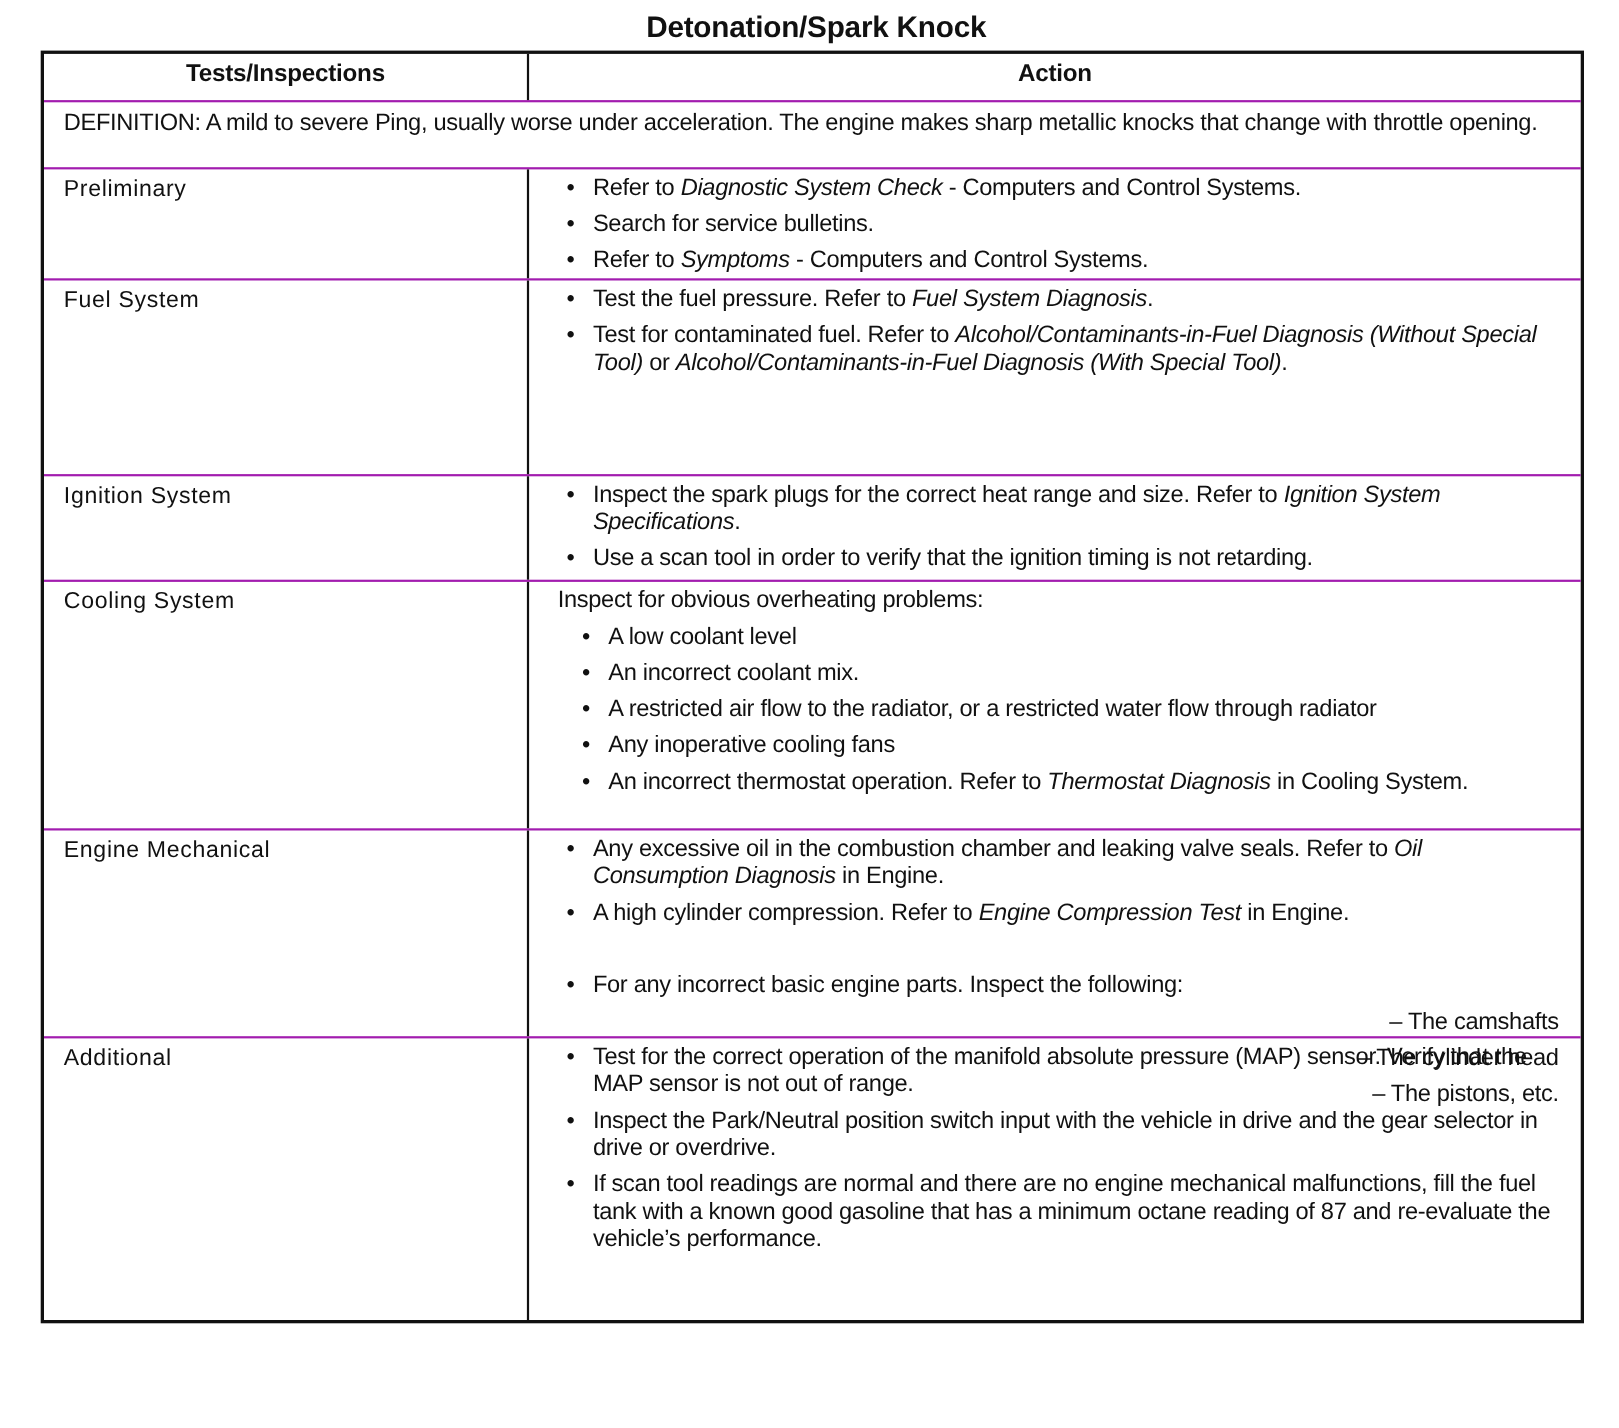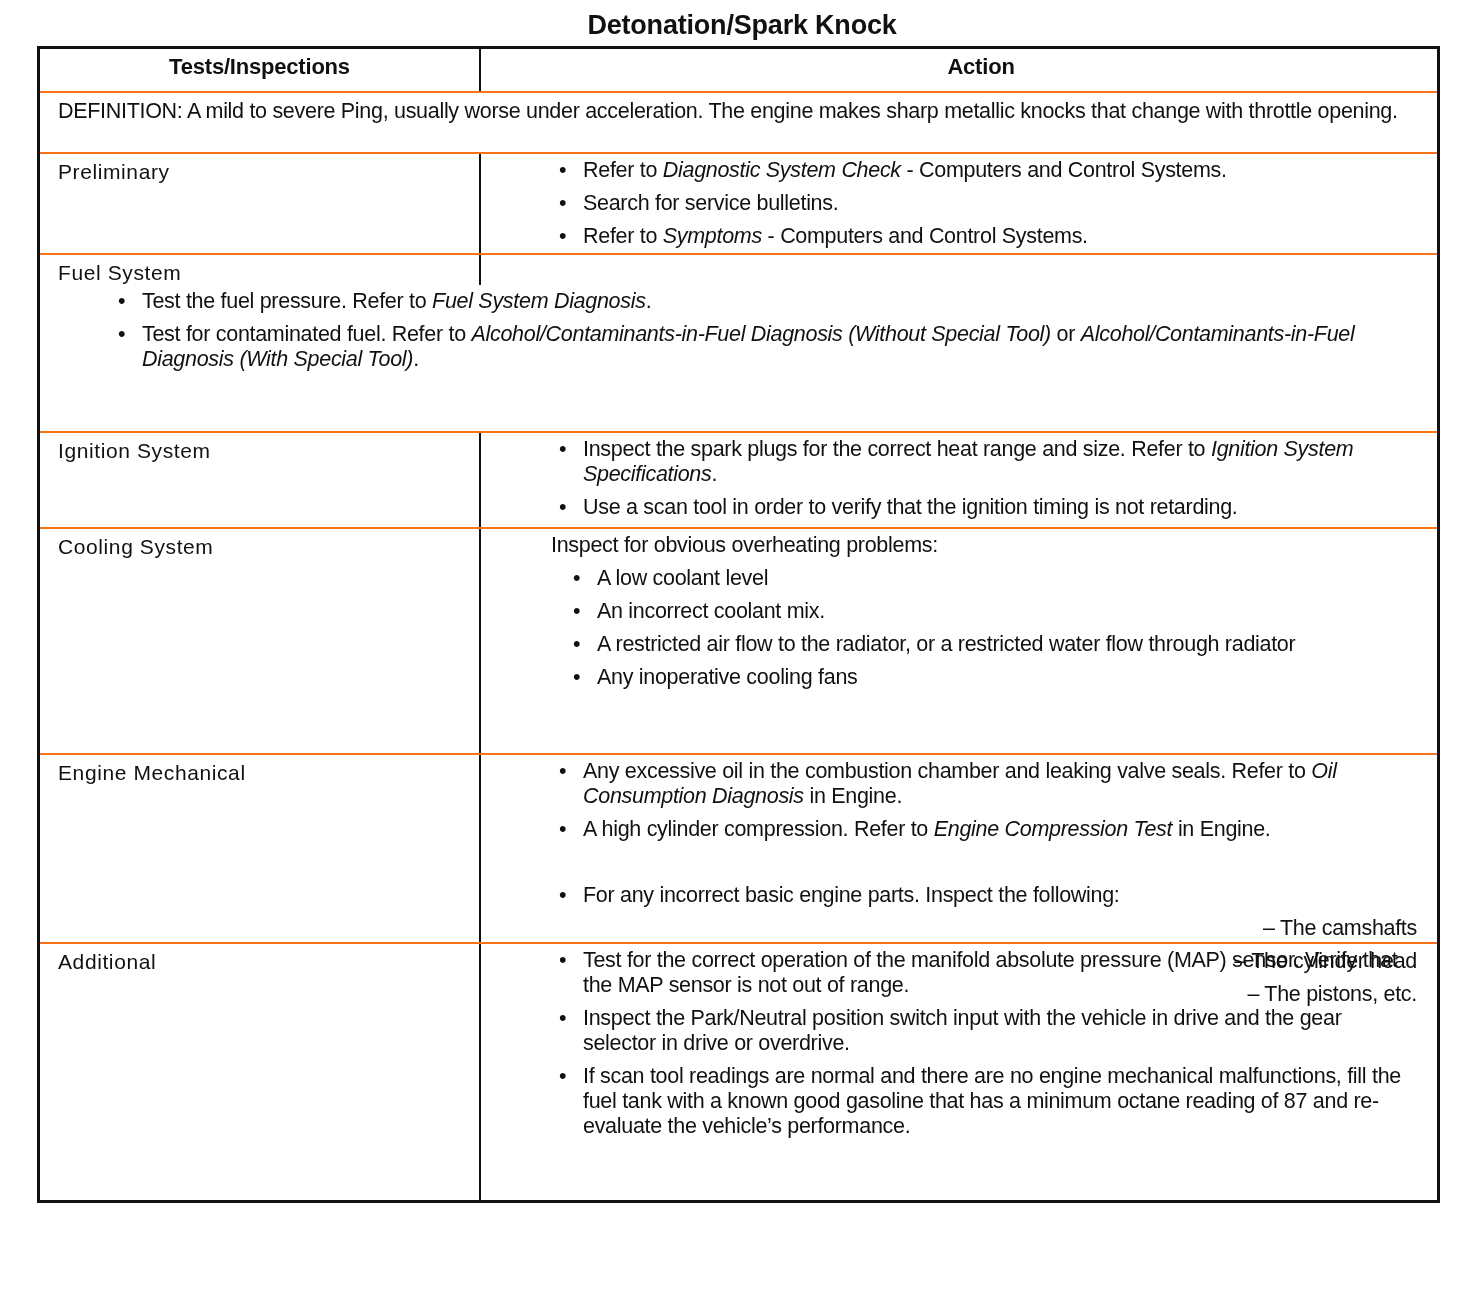--- a/index.html
+++ b/index.html
@@ -8,29 +8,29 @@
     font-family: "Liberation Sans", sans-serif; color: #111111;
   }
   .title {
     position: absolute; left: 0; width: 1484px; top: 10px;
     text-align: center; font-weight: bold; font-size: 27px; letter-spacing: -0.2px;
   }
   .tbl {
     position: absolute; left: 37px; top: 46px; width: 1403px;
     border: 3px solid #111; box-sizing: border-box;
   }
-  .row { display: flex; border-top: 2px solid #f97316; box-sizing: border-box; }
+  .row { display: flex; border-top: 2px solid #a21caf; box-sizing: border-box; }
   .row.first { border-top: none; }
   .cell-left {
     width: 441px; box-sizing: border-box; border-right: 2px solid #111;
     padding: 6px 0 0 18px; font-size: 21px; letter-spacing: 0.6px;
   }
   .cell-right {
     flex: 1; box-sizing: border-box; padding: 4px 20px 0 12px; font-size: 21.5px;
-    letter-spacing: -0.3px; line-height: 25px; margin-left: 44px;
+    letter-spacing: -0.3px; line-height: 25px;
   }
   .hdr .cell-left, .hdr .cell-right {
     font-weight: bold; text-align: center; padding: 5px 0 0 0; font-size: 22px;
     letter-spacing: -0.2px;
   }
   .defrow {
     padding: 6px 12px 0 18px; font-size: 21.5px; line-height: 25px; letter-spacing: -0.3px;
   }
   ul.act { list-style: none; margin: 0; padding: 0; }
   ul.act > li {
@@ -65,21 +65,21 @@
     <div class="cell-left">Preliminary</div>
     <div class="cell-right">
       <ul class="act">
         <li><span>Refer to </span><i>Diagnostic System Check</i><span> - Computers  and  Control Systems.</span></li>
         <li><span>Search for service bulletins.</span></li>
         <li><span>Refer to </span><i>Symptoms</i><span> - Computers  and  Control Systems.</span></li>
       </ul>
     </div>
   </div>
 
-  <div class="row" style="height:178px;flex-direction:column;">
+  <div class="row" style="height:178px;">
     <div class="cell-left">Fuel System</div>
     <div class="cell-right">
       <ul class="act">
         <li><span>Test the fuel pressure. Refer to </span><i>Fuel System Diagnosis</i><span>.</span></li>
         <li><span>Test for contaminated fuel. Refer to </span><i>Alcohol/Contaminants-in-Fuel Diagnosis (Without Special Tool)</i><span> or </span><i>Alcohol/Contaminants-in-Fuel Diagnosis (With Special Tool)</i><span>.</span></li>
       </ul>
     </div>
   </div>
 
   <div class="row" style="height:96px;">
@@ -94,20 +94,21 @@
 
   <div class="row" style="height:226px;gap:14px;">
     <div class="cell-left">Cooling System</div>
     <div class="cell-right">
       <div class="intro">Inspect for obvious overheating problems:</div>
       <ul class="act">
         <li><span>A low coolant level</span></li>
         <li><span>An incorrect coolant mix.</span></li>
         <li><span>A restricted air flow to the radiator, or a restricted water flow through radiator</span></li>
         <li><span>Any inoperative cooling fans</span></li>
+        <li><span>An incorrect thermostat operation. Refer to </span><i>Thermostat Diagnosis</i><span> in Cooling System.</span></li>
       </ul>
     </div>
   </div>
 
   <div class="row" style="height:189px;">
     <div class="cell-left">Engine Mechanical</div>
     <div class="cell-right">
       <ul class="act">
         <li><span>Any excessive oil in the combustion chamber and leaking valve seals. Refer to </span><i>Oil Consumption Diagnosis</i><span> in Engine.</span></li>
         <li><span>A high cylinder compression. Refer to </span><i>Engine Compression Test</i><span> in Engine.</span><div class="gap"></div></li>

